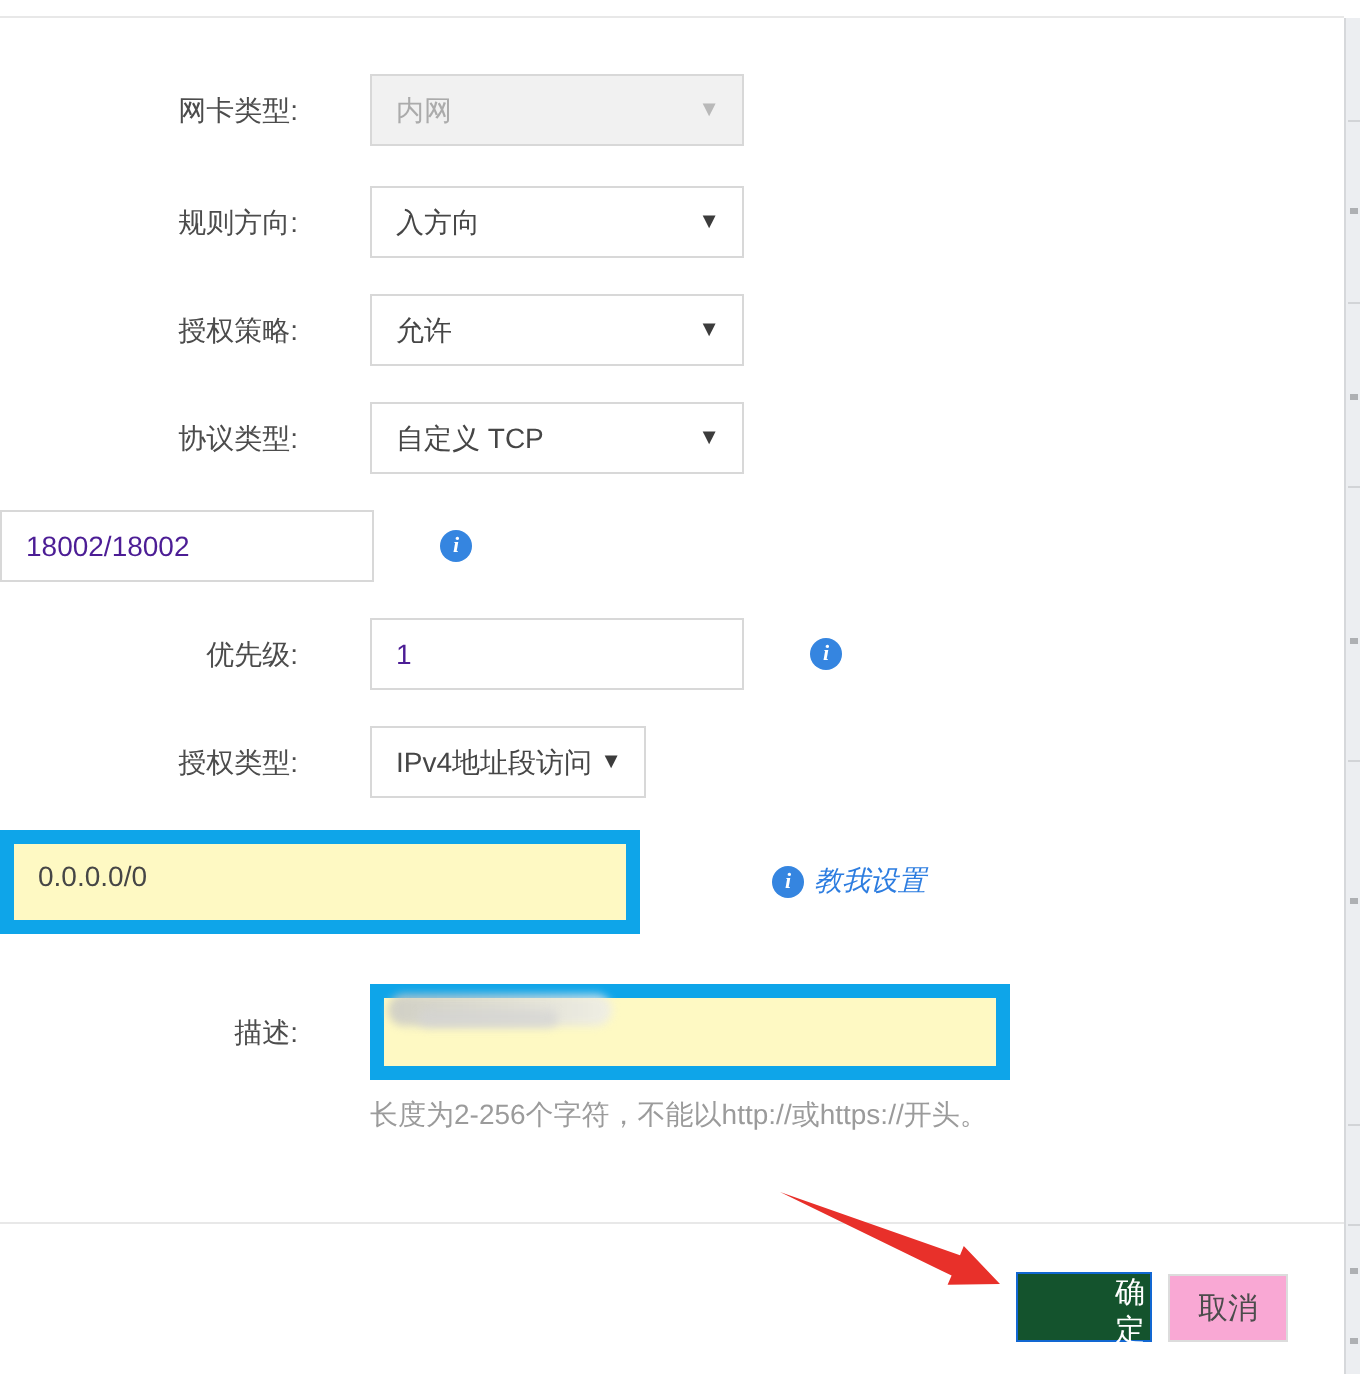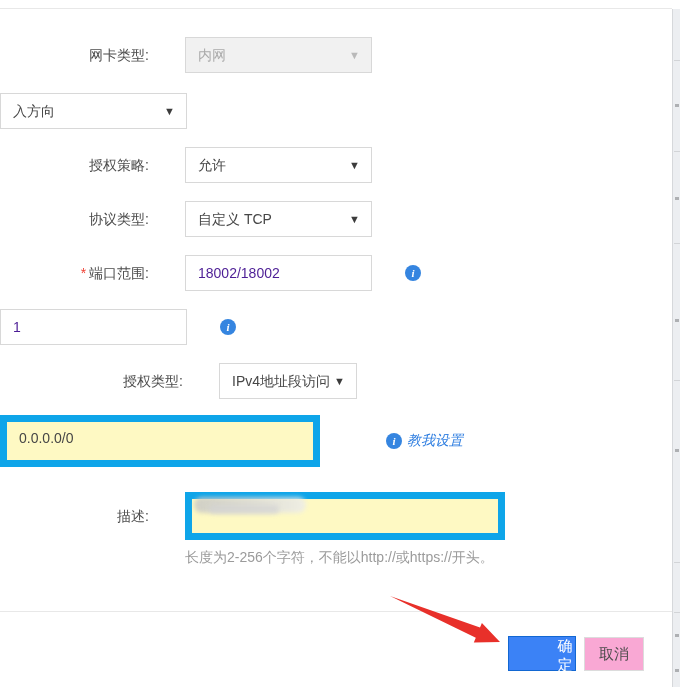--- a/index.html
+++ b/index.html
@@ -20,21 +20,21 @@
   .page-strip {
     position: absolute; top: 9px; right: 0; bottom: 0; width: 8px;
     background: #eceef1; border-left: 1px solid #d6d8db;
   }
   .page-strip .seg { position: absolute; left: 1px; right: 0; height: 1px; background: #d2d4d7; }
   .page-strip .mark { position: absolute; left: 2px; width: 4px; height: 3px; background: #aeb0b3; }
 
   .form { position: absolute; top: 37px; left: 0; width: 600px; }
   .row { display: flex; align-items: center; margin-bottom: 18px; }
   .row.mb20 { margin-bottom: 20px; }
-  .row.mb16 { margin-bottom: 16px; margin-left: 34px; }
+  .row.mb16 { margin-bottom: 16px; }
   .row.mb25 { margin-bottom: 25px; }
   .row.top-align { align-items: center; }
   .lbl {
     width: 185px; padding-right: 36px; text-align: right;
     color: #4c4c4c; flex: none; line-height: 20px; white-space: nowrap;
   }
   .req { color: #f04134; margin-right: 3px; }
 
   .sel {
     position: relative; width: 187px; height: 36px;
@@ -91,21 +91,21 @@
   }
   .footer {
     position: absolute; top: 636px; left: 0; width: 672px;
     display: flex; justify-content: flex-end; padding-right: 28px;
   }
   .btn {
     height: 35px; font-size: 15px; cursor: pointer; text-align: center;
     font-family: "Liberation Sans", "DejaVu Sans", sans-serif;
   }
   .btn-primary {
-    width: 68px; background: #3b82f6; color: #fff; border: 1px solid #1267d2; padding-left: 46px;
+    width: 68px; background: #14532d; color: #fff; border: 1px solid #1267d2; padding-left: 46px;
   }
   .btn-default {
     width: 60px; height: 34px; margin-left: 8px; margin-top: 1px;
     background: #f9a8d4; color: #4c4c4c; border: 1px solid #dcdcdc;
   }
   .arrow-svg { position: absolute; left: 385px; top: 590px; pointer-events: none; }
 </style>
 </head>
 <body>
 
@@ -115,20 +115,21 @@
 
   <div class="row mb20">
     <div class="lbl">网卡类型:</div>
     <div class="sel disabled">
       <span>内网</span>
       <span class="caret">▼</span>
     </div>
   </div>
 
   <div class="row">
+    <div class="lbl">规则方向:</div>
     <div class="sel">
       <span>入方向</span>
       <span class="caret">▼</span>
     </div>
   </div>
 
   <div class="row">
     <div class="lbl">授权策略:</div>
     <div class="sel">
       <span>允许</span>
@@ -138,26 +139,26 @@
 
   <div class="row">
     <div class="lbl">协议类型:</div>
     <div class="sel">
       <span>自定义 TCP</span>
       <span class="caret">▼</span>
     </div>
   </div>
 
   <div class="row">
-    <div class="lbl"><span class="req">*</span><span>端口范围:</span></div>
     <input class="txt" value="18002/18002" style="">
     <div class="info-icon after-field">i</div>
   </div>
 
   <div class="row">
+    <div class="lbl">优先级:</div>
     <input class="txt" value="1" style="">
     <div class="info-icon after-field">i</div>
   </div>
 
   <div class="row mb16">
     <div class="lbl">授权类型:</div>
     <div class="sel small">
       <span>IPv4地址段访问</span>
       <span class="caret">▼</span>
     </div>

